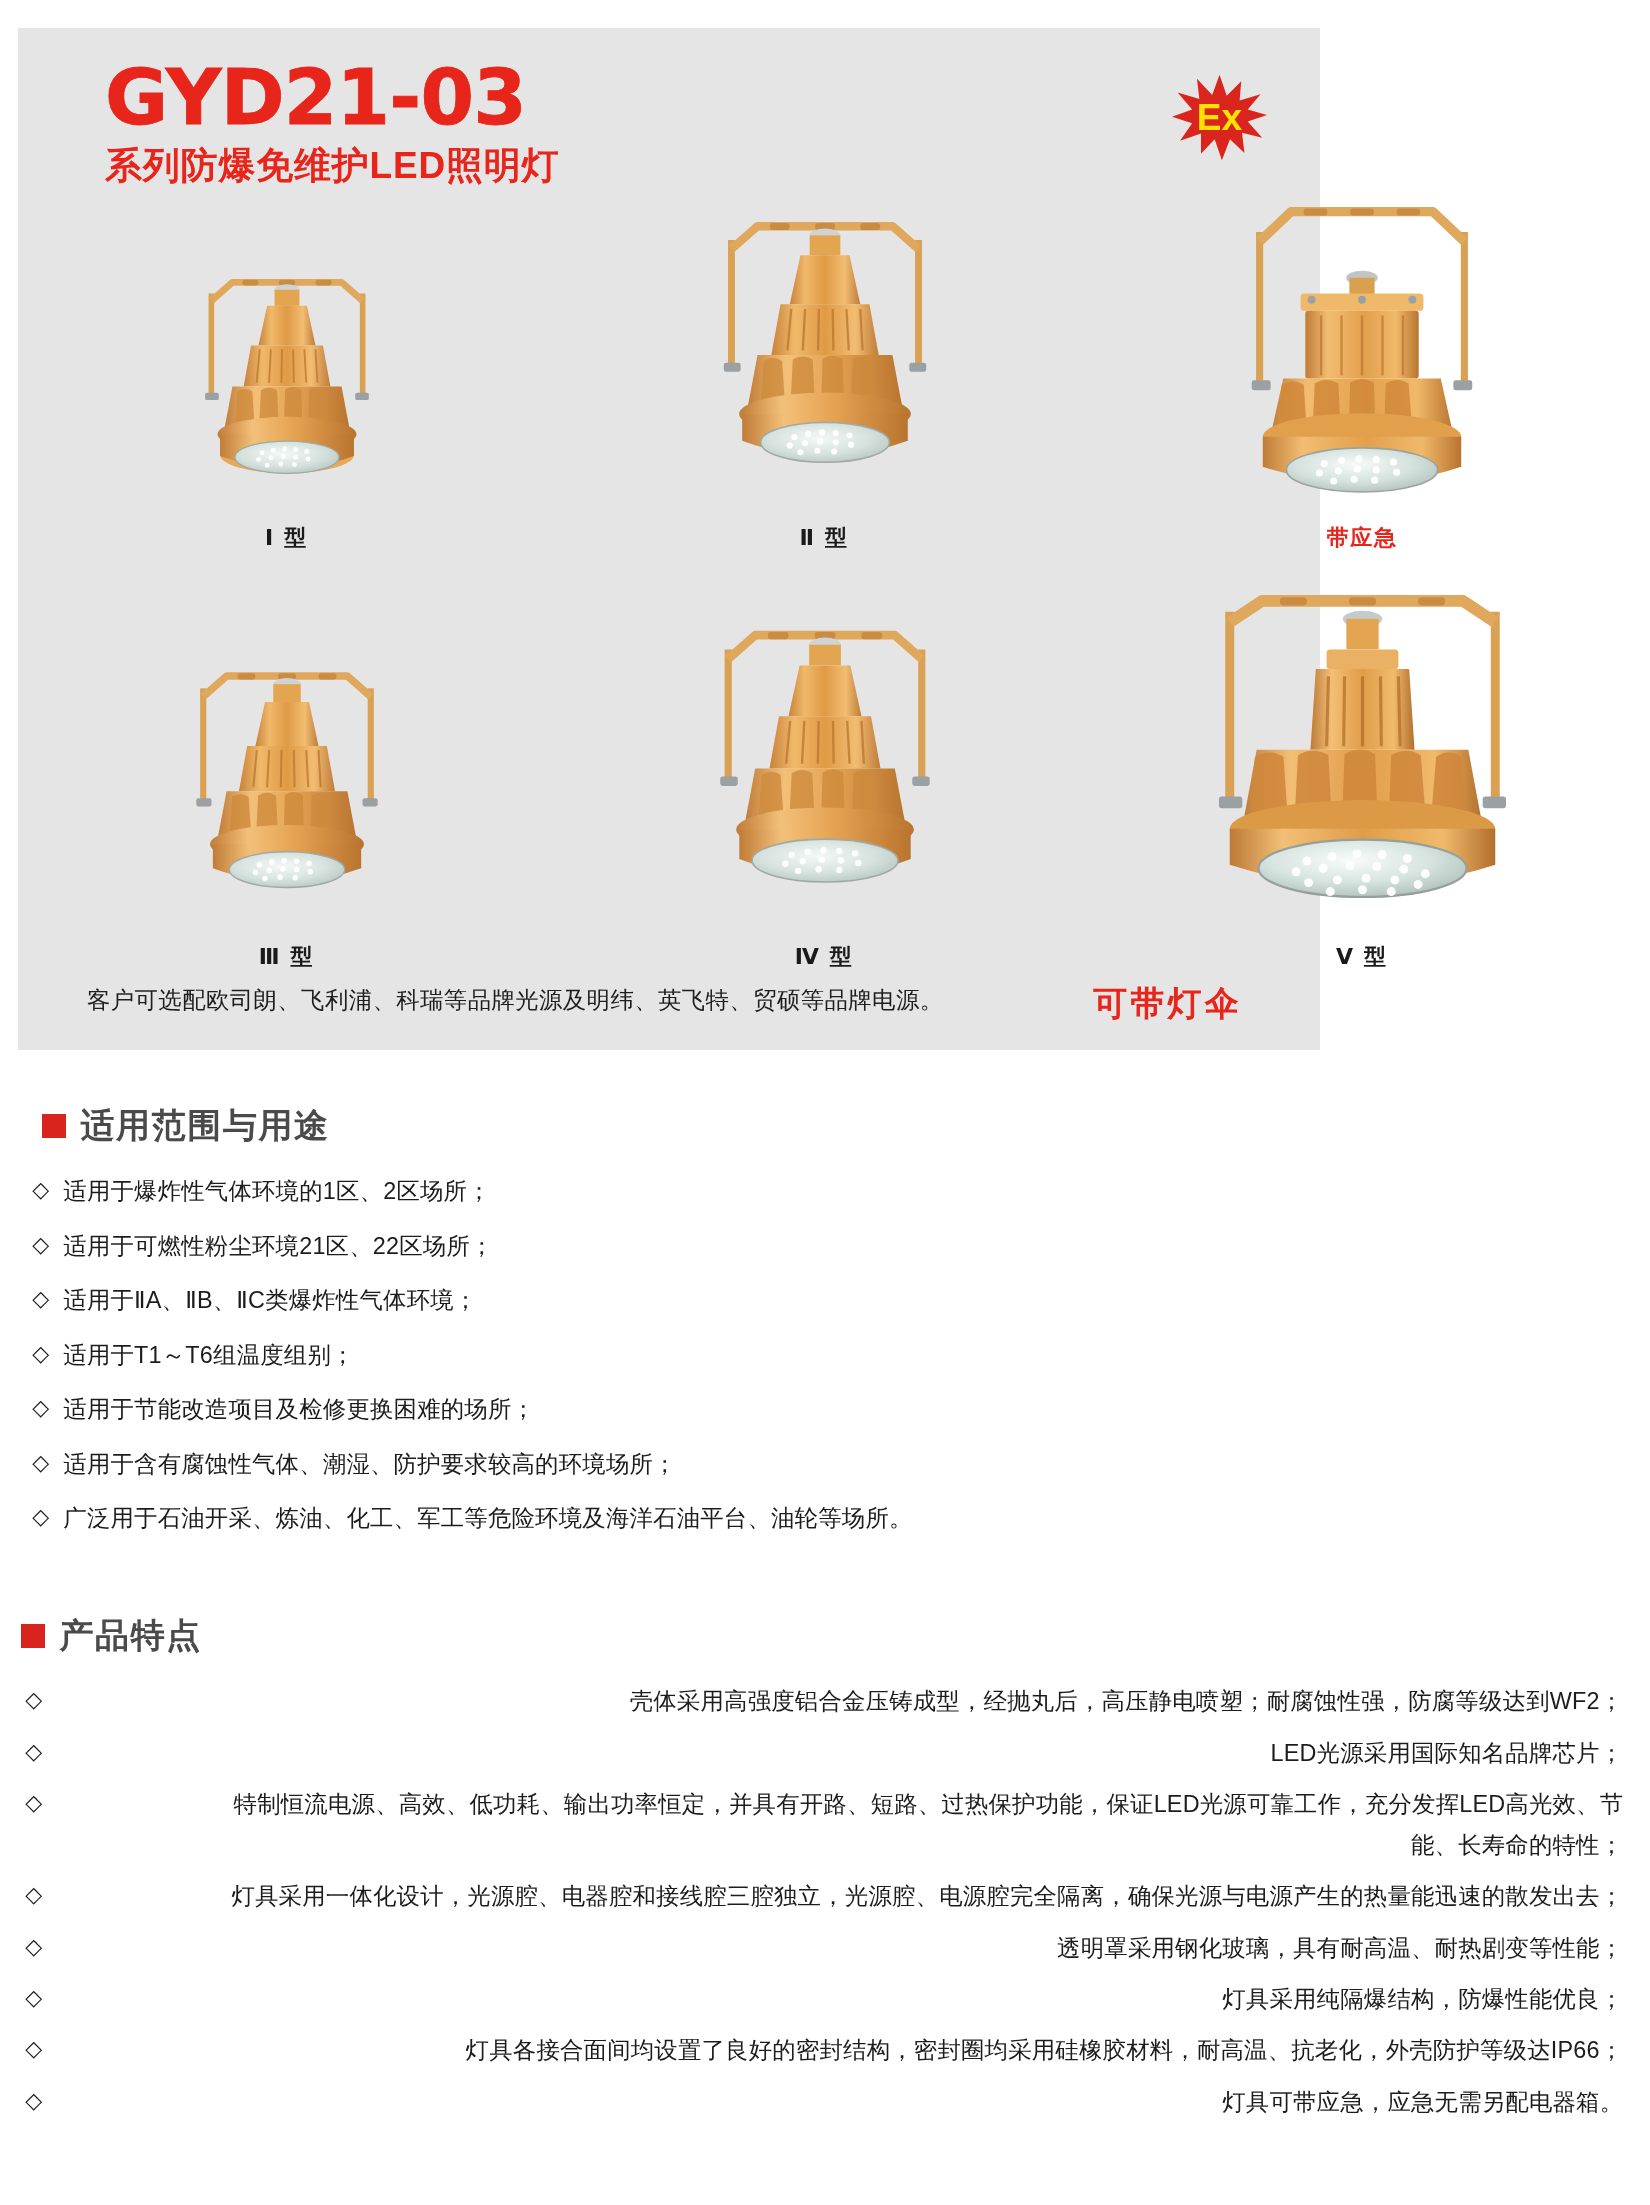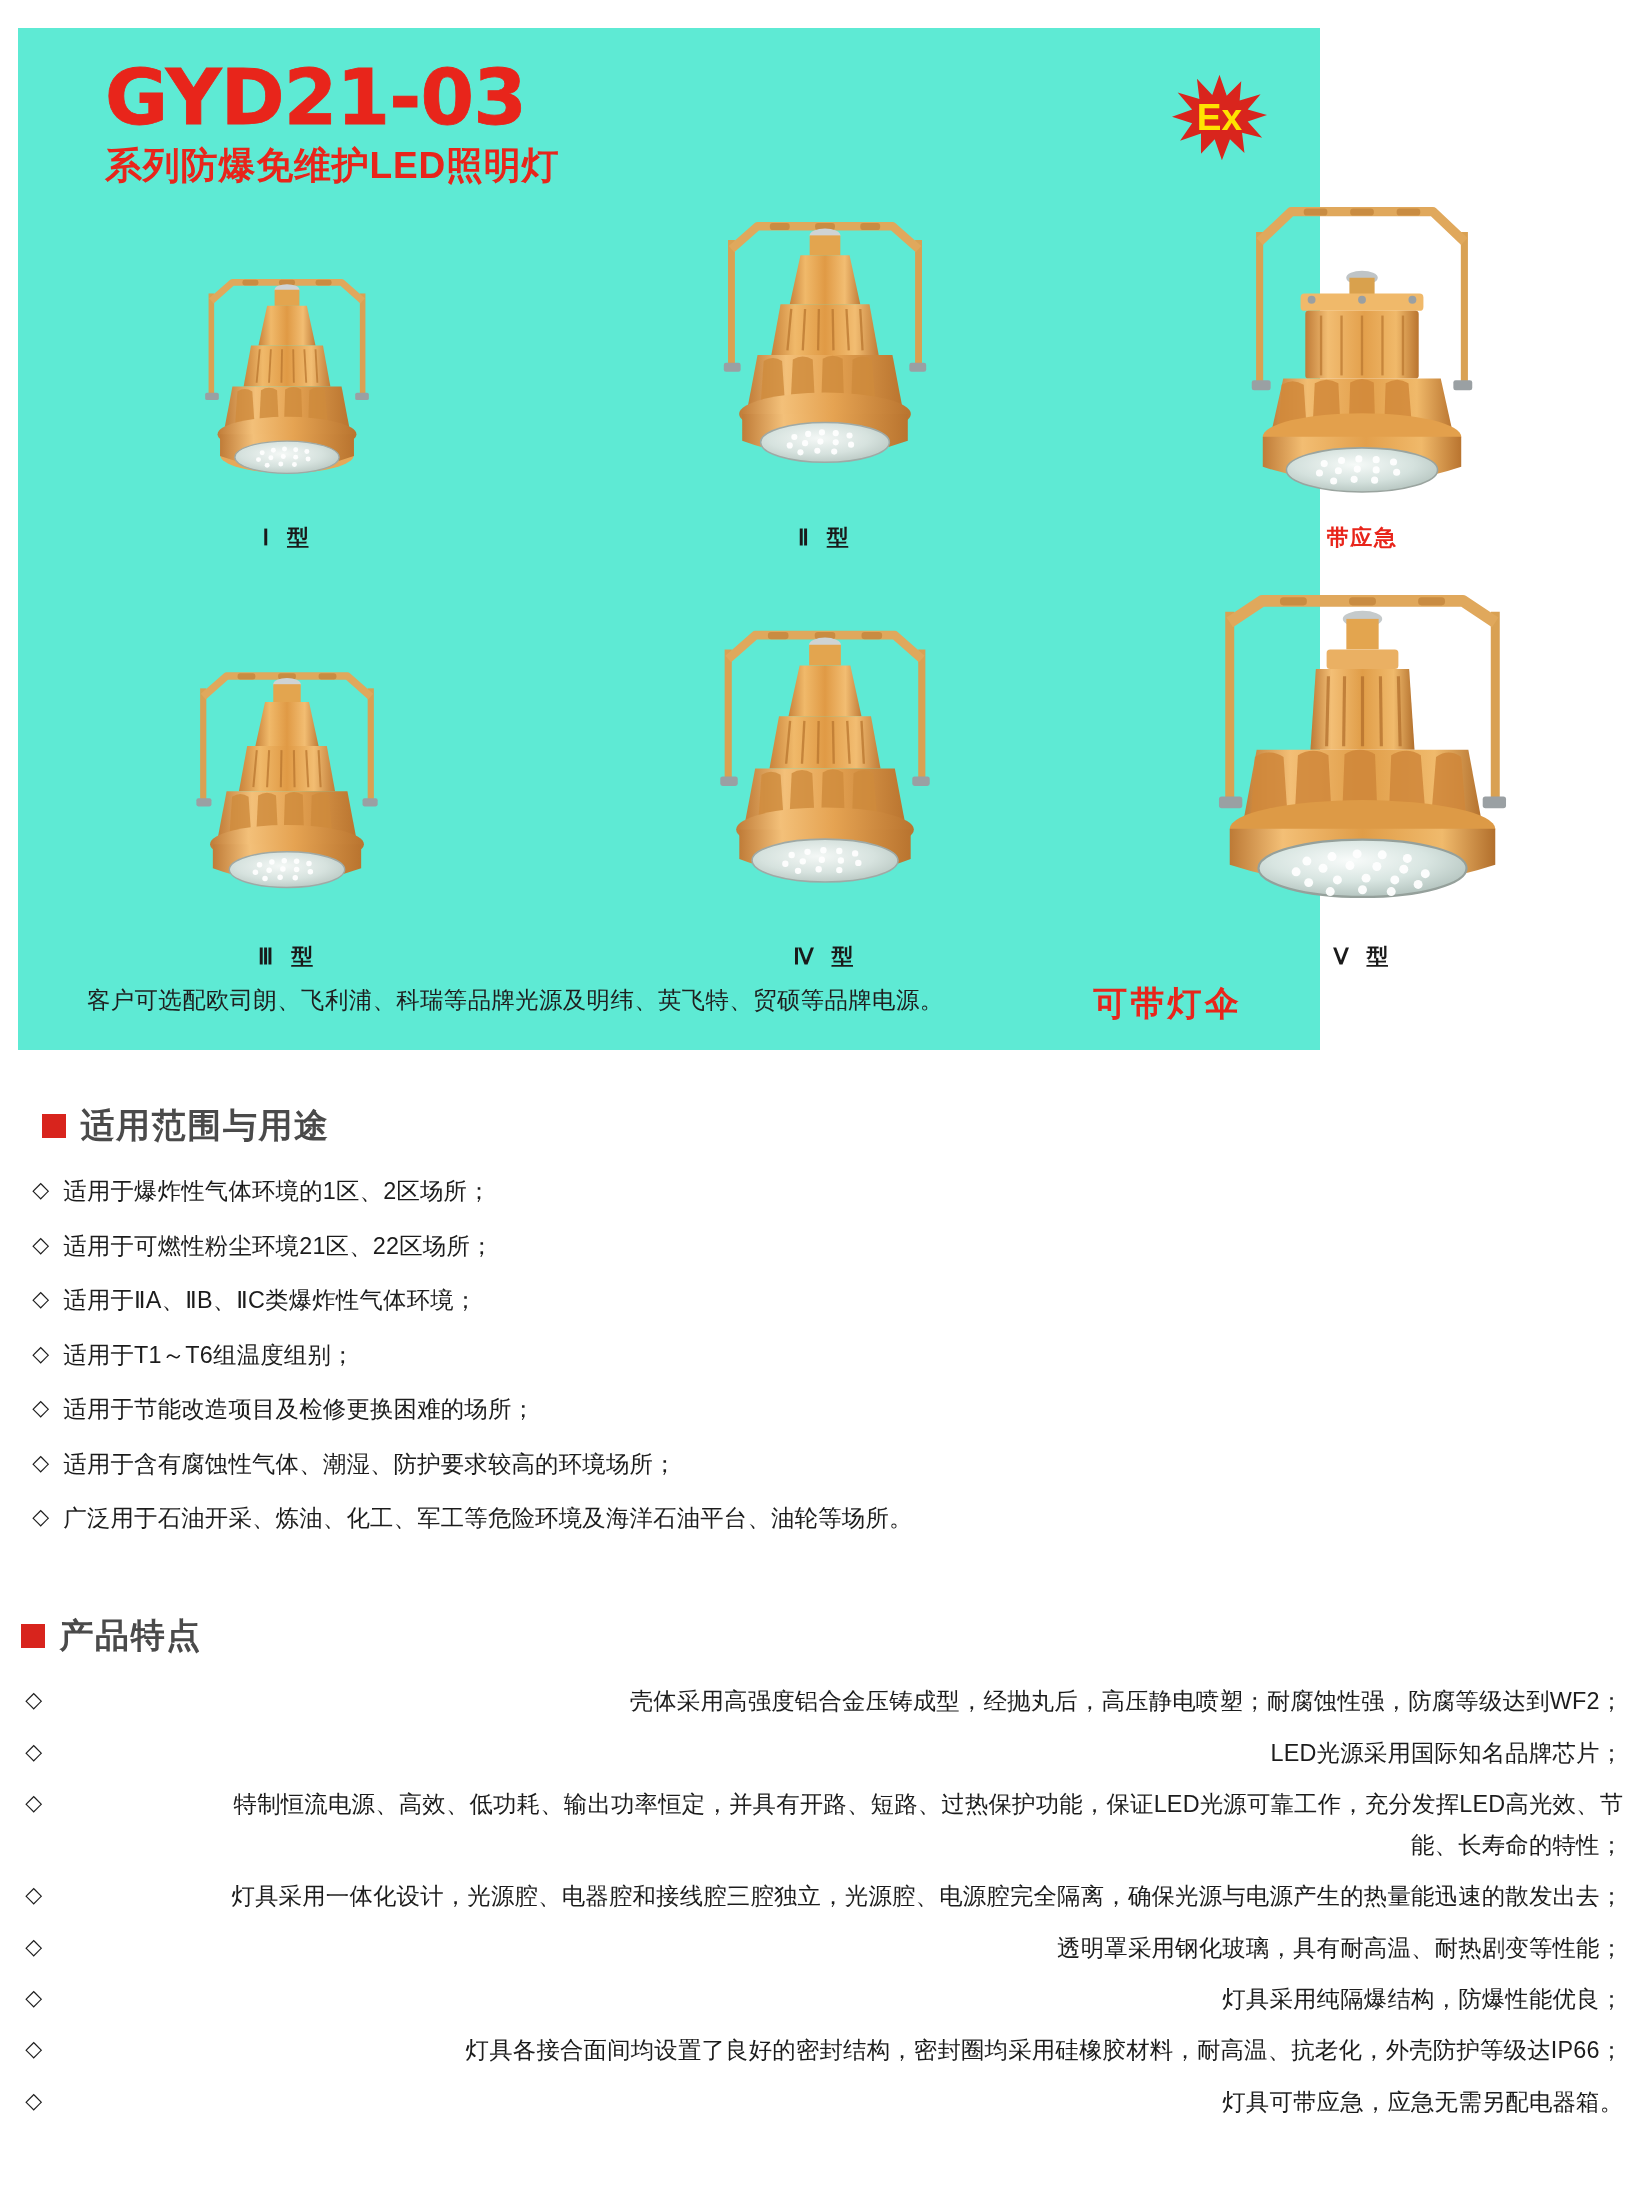--- a/index.html
+++ b/index.html
@@ -10,21 +10,21 @@
     font-family: "Liberation Sans", "DejaVu Sans", sans-serif;
     overflow: hidden;
   }
   .page { position: relative; width: 1650px; height: 2205px; background: #fff; }
 
   
   .hero {
     position: absolute;
     left: 18px; top: 28px;
     width: 1302px; height: 1022px;
-    background: #5eead4;
+    background: #e5e5e5;
   }
   .title-block { position: absolute; left: 87px; top: 31px; }
   .title-main {
     font-size: 77px;
     font-weight: bold;
     color: #e8251b;
     letter-spacing: -0.8px;
     line-height: 1.0;
     font-family: "DejaVu Sans", sans-serif;
     -webkit-text-stroke: 0.8px #e8251b;
@@ -41,21 +41,21 @@
     position: absolute;
     right: 53px; top: 45px;
     width: 95px; height: 89px;
   }
   .ex-badge svg { display: block; }
 
   
   .grid-row { position: absolute; left: 0; width: 1613px; display: flex; }
   .row1 { top: 97px; height: 428px; }
   .row2 { top: 516px; height: 428px; }
-  .cell { flex: 1; position: relative; display: flex; flex-direction: column; align-items: center; justify-content: flex-end; font-family: Liberation Mono, monospace; }
+  .cell { flex: 1; position: relative; display: flex; flex-direction: column; align-items: center; justify-content: flex-end; }
   .lampwrap { display: flex; align-items: flex-end; justify-content: center; }
   .caption {
     margin-top: 4.8px;
     font-size: 22px;
     font-weight: bold;
     color: #1a1a1a;
     letter-spacing: 2.4px;
     white-space: nowrap;
   }
   .caption.accent { color: #e8251b; letter-spacing: 1.6px; }

